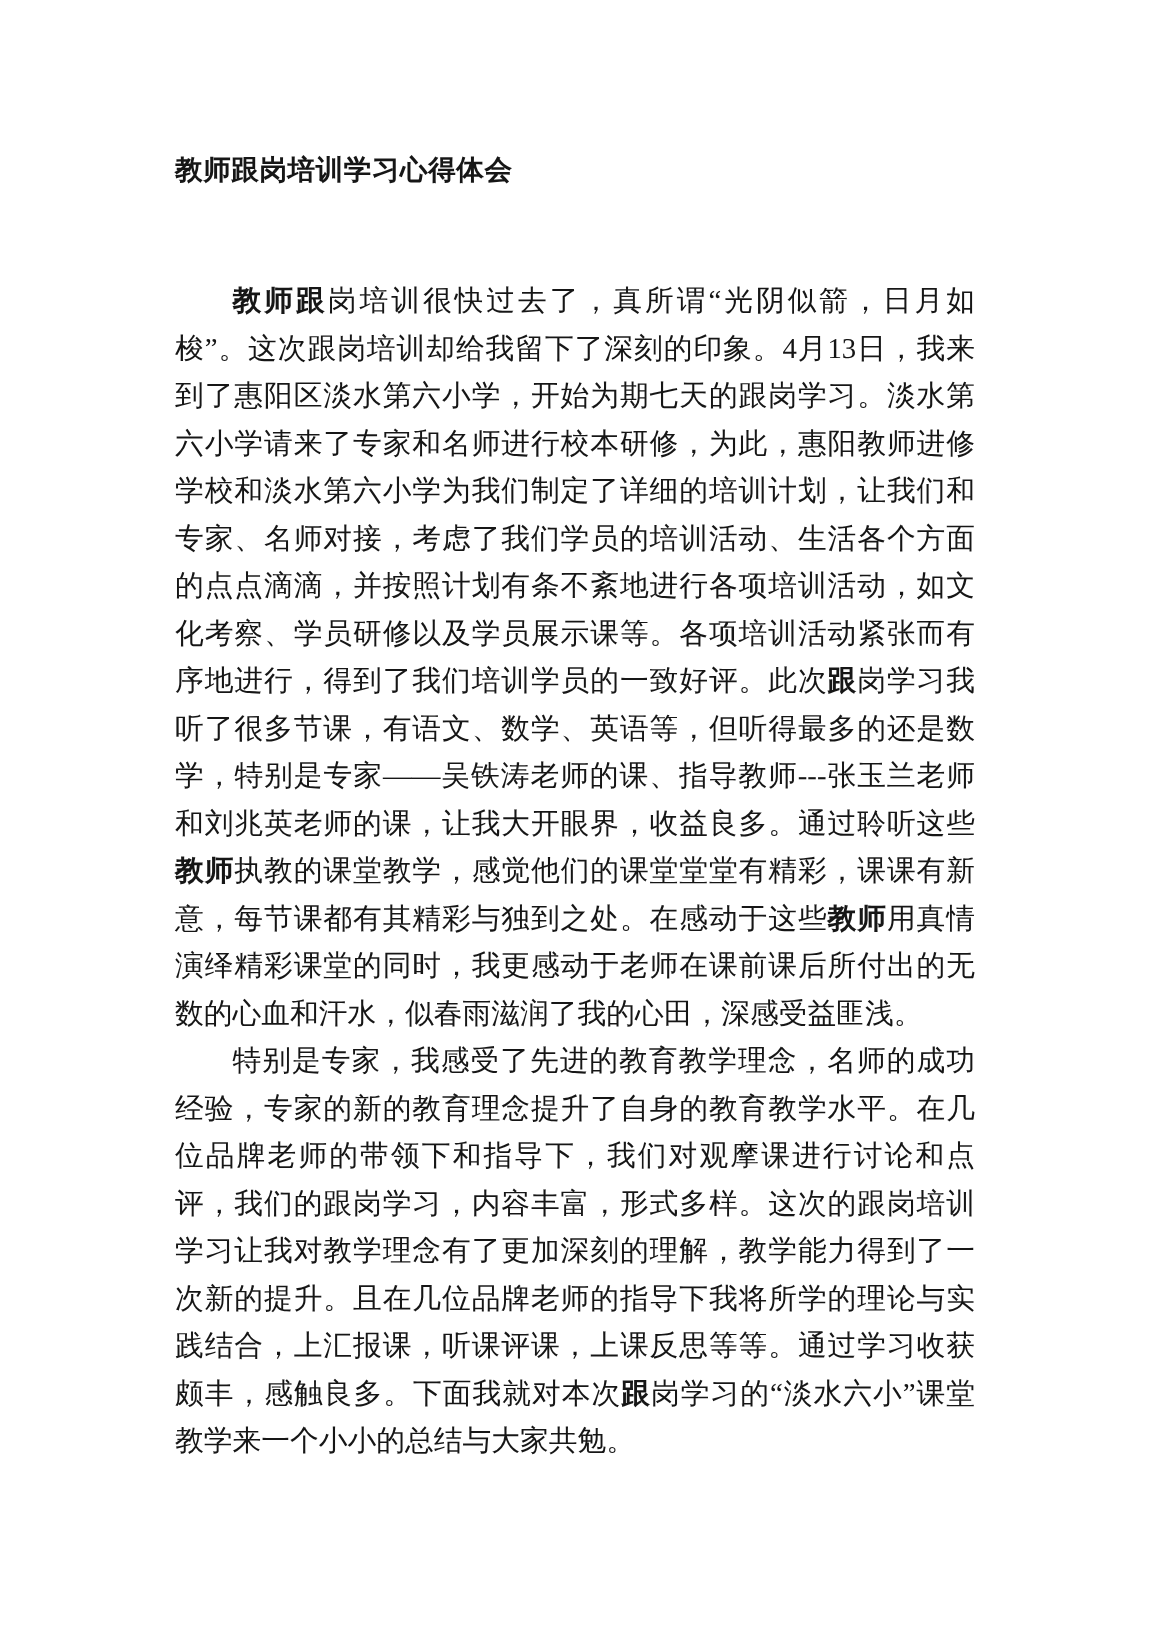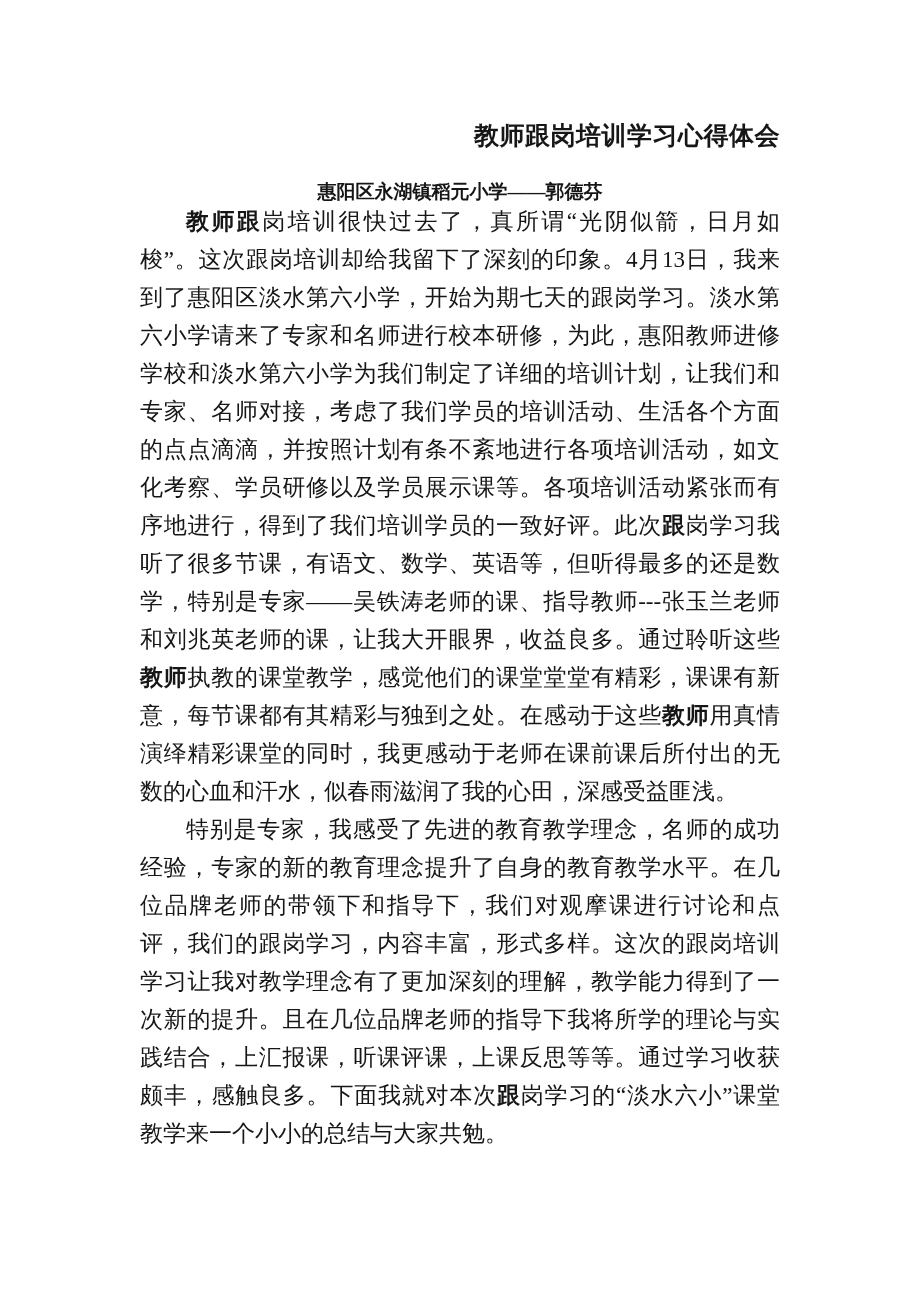--- a/index.html
+++ b/index.html
@@ -12,51 +12,51 @@
     width: 920px;
     height: 1302px;
     background: var(--page-bg, #ffffff);
     color: var(--text-color, #161616);
     font-family: "Liberation Serif", "DejaVu Serif", serif;
     overflow: hidden;
     box-sizing: border-box;
     padding: 122px 140px 0 140px;
   }
   .doc-title {
-    font-size: 25px;
+    font-size: 22px;
     font-weight: bold;
     line-height: 28px;
-    text-align: right;
+    text-align: left;
     letter-spacing: 0.5px;
     margin: 0 0 0 0;
   }
   .doc-byline {
     font-size: 19px;
     font-weight: bold;
     line-height: 22px;
     text-align: center;
     margin: 31px 0 0 0;
   }
   .doc-body {
+    margin-top: 72px;
     font-size: 23px;
     line-height: 38px;
   }
   .doc-body p {
     margin: 0;
     text-align: justify;
     text-indent: 2em;
     word-break: break-all;
   }
   .doc-body p span.b {
     font-weight: bold;
   }
 </style>
 </head>
 <body>
 
 <div class="page" style="--page-bg: #ffffff; --text-color: #161616;">
   <h1 class="doc-title">教师跟岗培训学习心得体会</h1>
-  <div class="doc-byline">惠阳区永湖镇稻元小学——郭德芬</div>
   <div class="doc-body">
     <p><span class="b">教师跟</span><span>岗培训很快过去了，真所谓“光阴似箭，日月如梭”。这次跟岗培训却给我留下了深刻的印象。4月13日，我来到了惠阳区淡水第六小学，开始为期七天的跟岗学习。淡水第六小学请来了专家和名师进行校本研修，为此，惠阳教师进修学校和淡水第六小学为我们制定了详细的培训计划，让我们和专家、名师对接，考虑了我们学员的培训活动、生活各个方面的点点滴滴，并按照计划有条不紊地进行各项培训活动，如文化考察、学员研修以及学员展示课等。各项培训活动紧张而有序地进行，得到了我们培训学员的一致好评。此次</span><span class="b">跟</span><span>岗学习我听了很多节课，有语文、数学、英语等，但听得最多的还是数学，特别是专家——吴铁涛老师的课、指导教师---张玉兰老师和刘兆英老师的课，让我大开眼界，收益良多。通过聆听这些</span><span class="b">教师</span><span>执教的课堂教学，感觉他们的课堂堂堂有精彩，课课有新意，每节课都有其精彩与独到之处。在感动于这些</span><span class="b">教师</span><span>用真情演绎精彩课堂的同时，我更感动于老师在课前课后所付出的无数的心血和汗水，似春雨滋润了我的心田，深感受益匪浅。</span></p>
     <p><span>特别是专家，我感受了先进的教育教学理念，名师的成功经验，专家的新的教育理念提升了自身的教育教学水平。在几位品牌老师的带领下和指导下，我们对观摩课进行讨论和点评，我们的跟岗学习，内容丰富，形式多样。这次的跟岗培训学习让我对教学理念有了更加深刻的理解，教学能力得到了一次新的提升。且在几位品牌老师的指导下我将所学的理论与实践结合，上汇报课，听课评课，上课反思等等。通过学习收获颇丰，感触良多。下面我就对本次</span><span class="b">跟</span><span>岗学习的“淡水六小”课堂教学来一个小小的总结与大家共勉。</span></p>
   </div>
 </div>
 
 </body></html>

